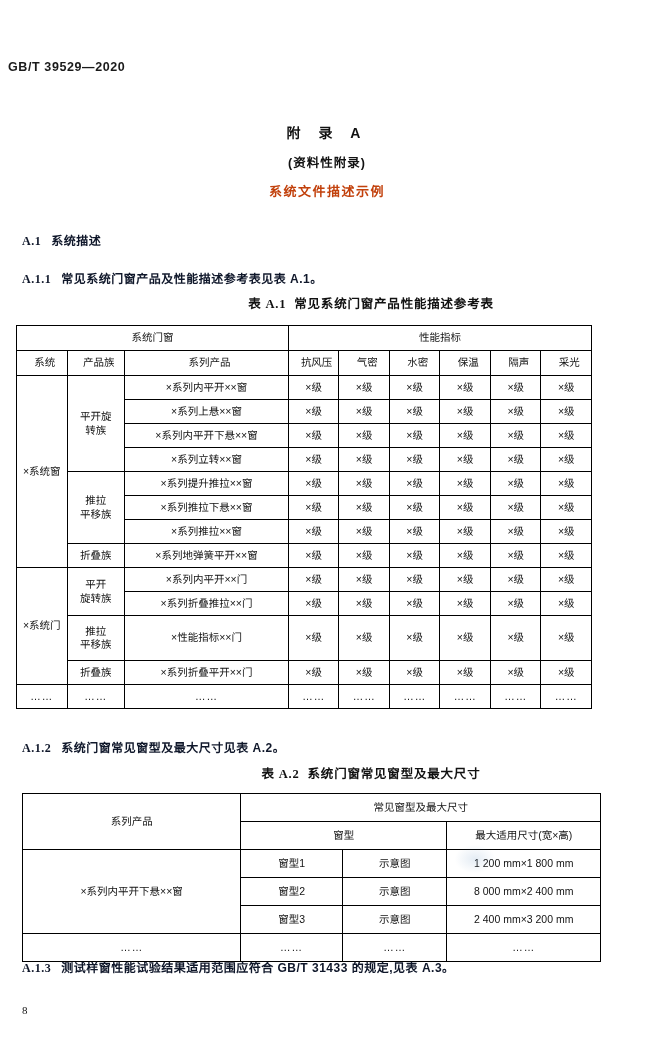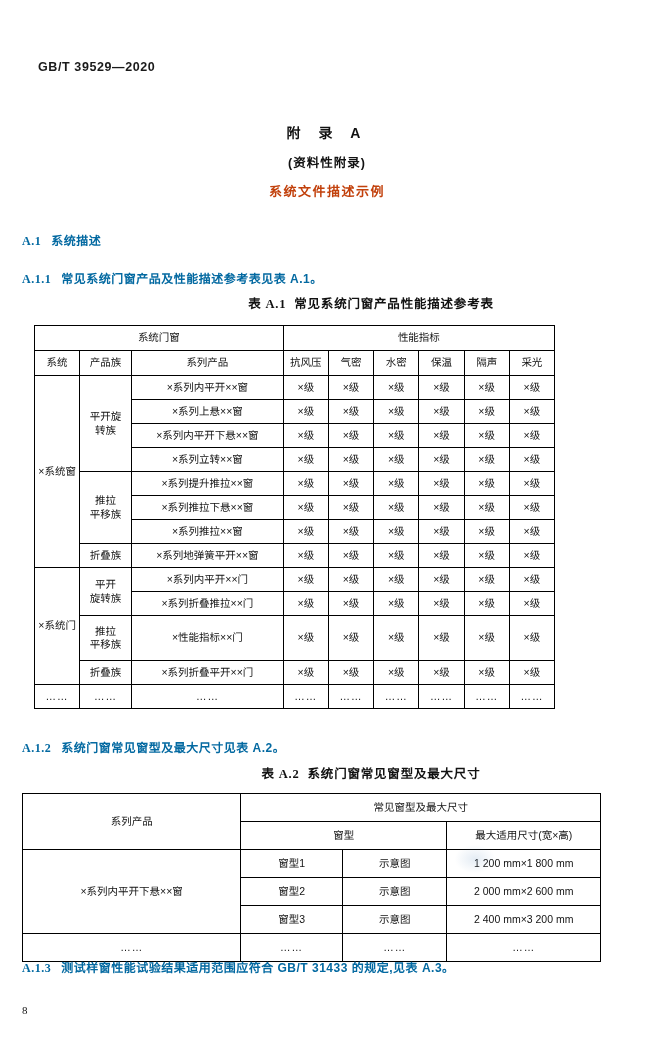--- a/index.html
+++ b/index.html
@@ -21,21 +21,21 @@
     width: 654px;
     height: 1062px;
     box-sizing: border-box;
     padding: 0;
   }
 
   
   .page-header {
     position: absolute;
     top: 60px;
-    left: 38px;
+    left: 8px;
     font-size: 12.5px;
     letter-spacing: 0.6px;
     font-family: "Liberation Sans", "DejaVu Sans", sans-serif;
     font-weight: 700;
     color: #1a1a1a;
   }
 
   
   .title-block {
     position: absolute;
@@ -67,21 +67,21 @@
   }
 
   
   .clause {
     position: absolute;
     left: 22px;
     font-size: 12px;
     font-family: "Liberation Sans", "DejaVu Sans", sans-serif;
     font-weight: 700;
     letter-spacing: 0.5px;
-    color: #0369a1;
+    color: #0f172a;
     white-space: nowrap;
   }
   .clause .num {
     font-family: "Liberation Serif", "DejaVu Serif", serif;
     font-weight: 700;
     margin-right: 10px;
   }
   .clause-a1      { top: 231px; }
   .clause-a11     { top: 269px; }
   .clause-a12     { top: 738px; }
@@ -123,26 +123,26 @@
     padding: 1px 2px;
     font-weight: 400;
     line-height: 1.25;
   }
   
   table.doc-table {
     border: 1.6px solid #000;
   }
   .tbl-a1 {
     top: 325px;
-    left: 34px;
-    width: 521px;
+    left: 16px;
+    width: 576px;
   }
   .tbl-a1 td, .tbl-a1 th { height: 21px; }
   .tbl-a1 .hdr-top td { height: 22px; }
-  .tbl-a1 .hdr-sub td  { height: 22px; }
+  .tbl-a1 .hdr-sub td  { height: 22px; padding-left: 8px; }
 
   .col-sys   { width: 49px; }
   .col-fam   { width: 59px; }
   .col-ser   { width: 210px; }
   .col-perf  { width: 49px; }
   .thick-bottom { border-bottom: 1.6px solid #000 !important; }
   .thick-right  { border-right: 1.6px solid #000 !important; }
 
   .cell-two-line { line-height: 1.45; }
 
@@ -389,21 +389,21 @@
 
       <tr>
         <td class="thick-right thick-bottom" rowspan="3">×系列内平开下悬××窗</td>
         <td class="a2-col-type">窗型1</td>
         <td class="a2-col-dia thick-right">示意图</td>
         <td>1 200 mm×1 800 mm</td>
       </tr>
       <tr>
         <td>窗型2</td>
         <td class="thick-right">示意图</td>
-        <td>2 000 mm×2 600 mm</td>
+        <td>8 000 mm×2 400 mm</td>
       </tr>
       <tr>
         <td class="thick-bottom">窗型3</td>
         <td class="thick-right thick-bottom">示意图</td>
         <td class="thick-bottom">2 400 mm×3 200 mm</td>
       </tr>
       <tr>
         <td class="dots thick-right">……</td>
         <td class="dots">……</td>
         <td class="dots thick-right">……</td>

